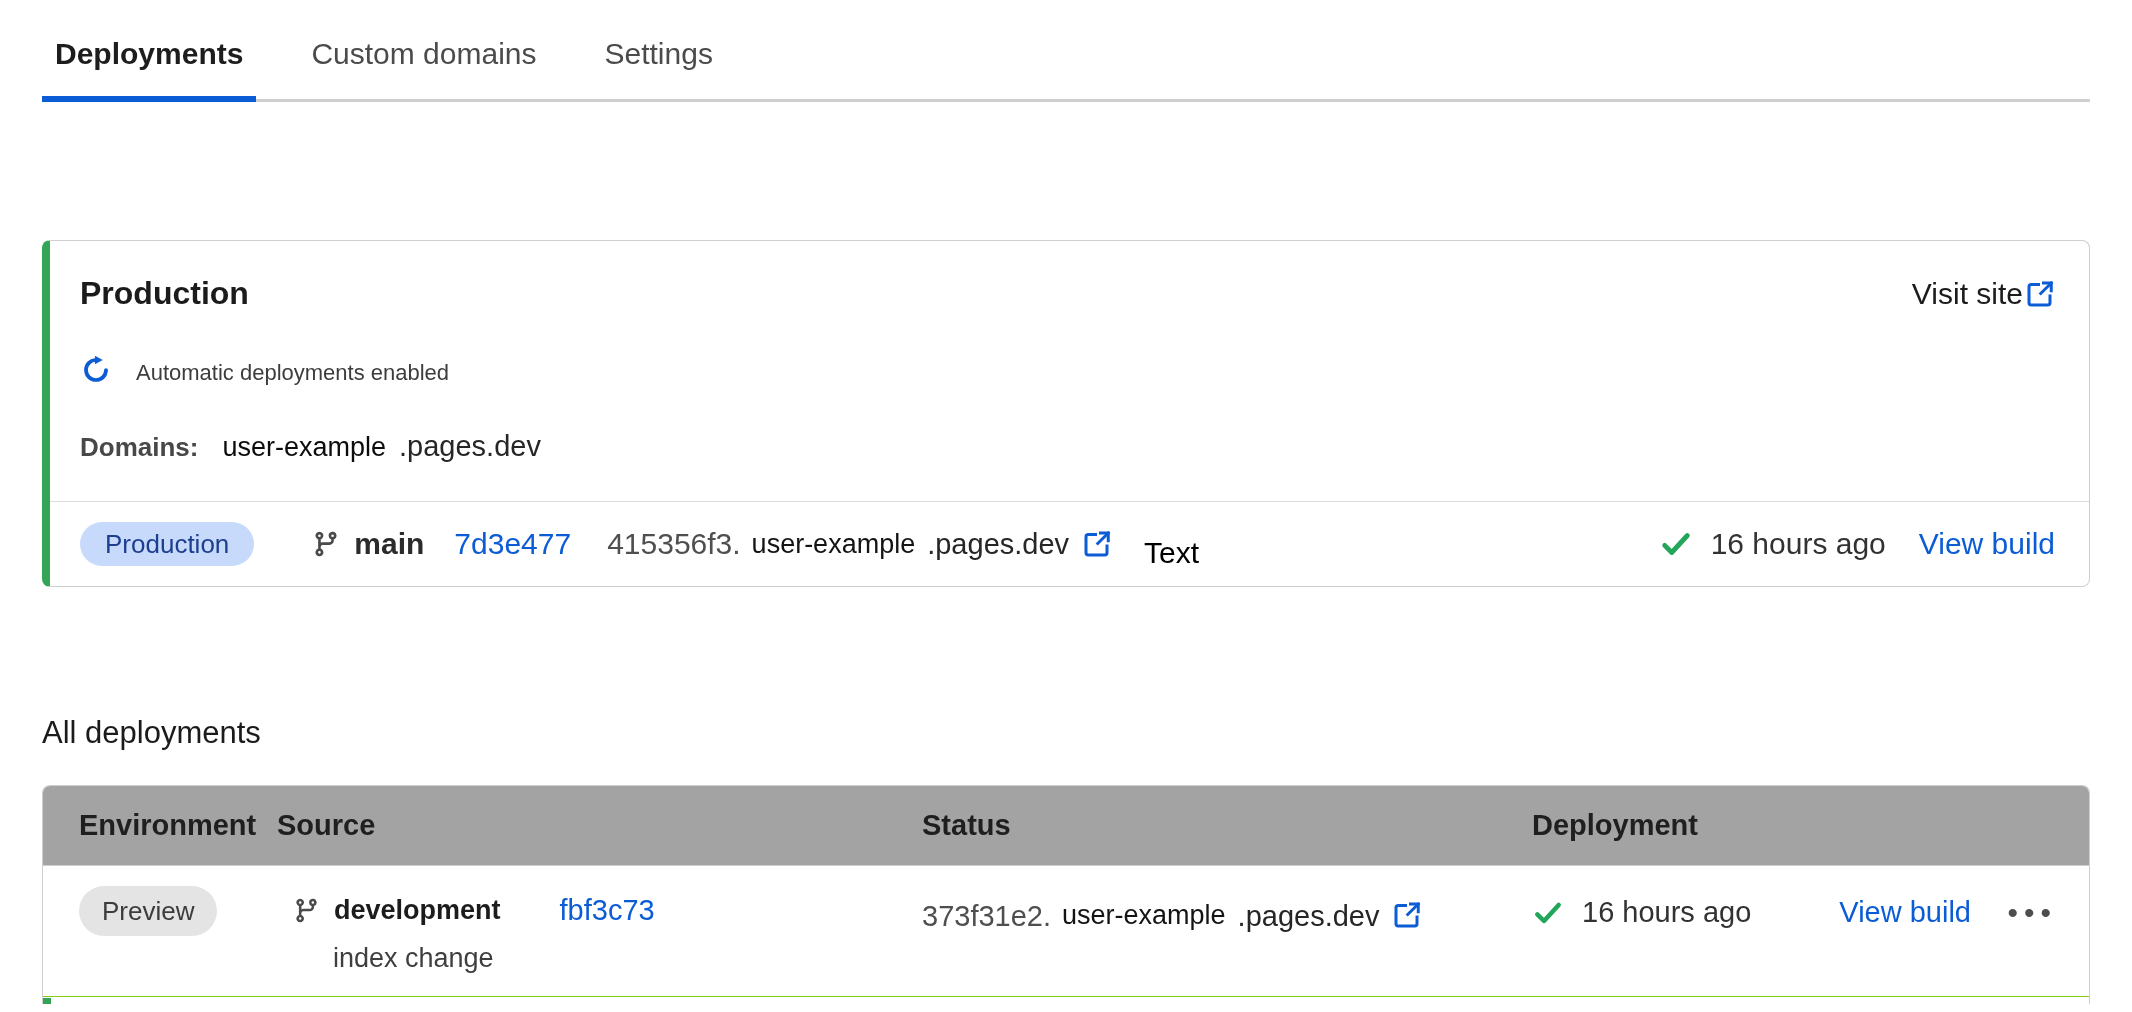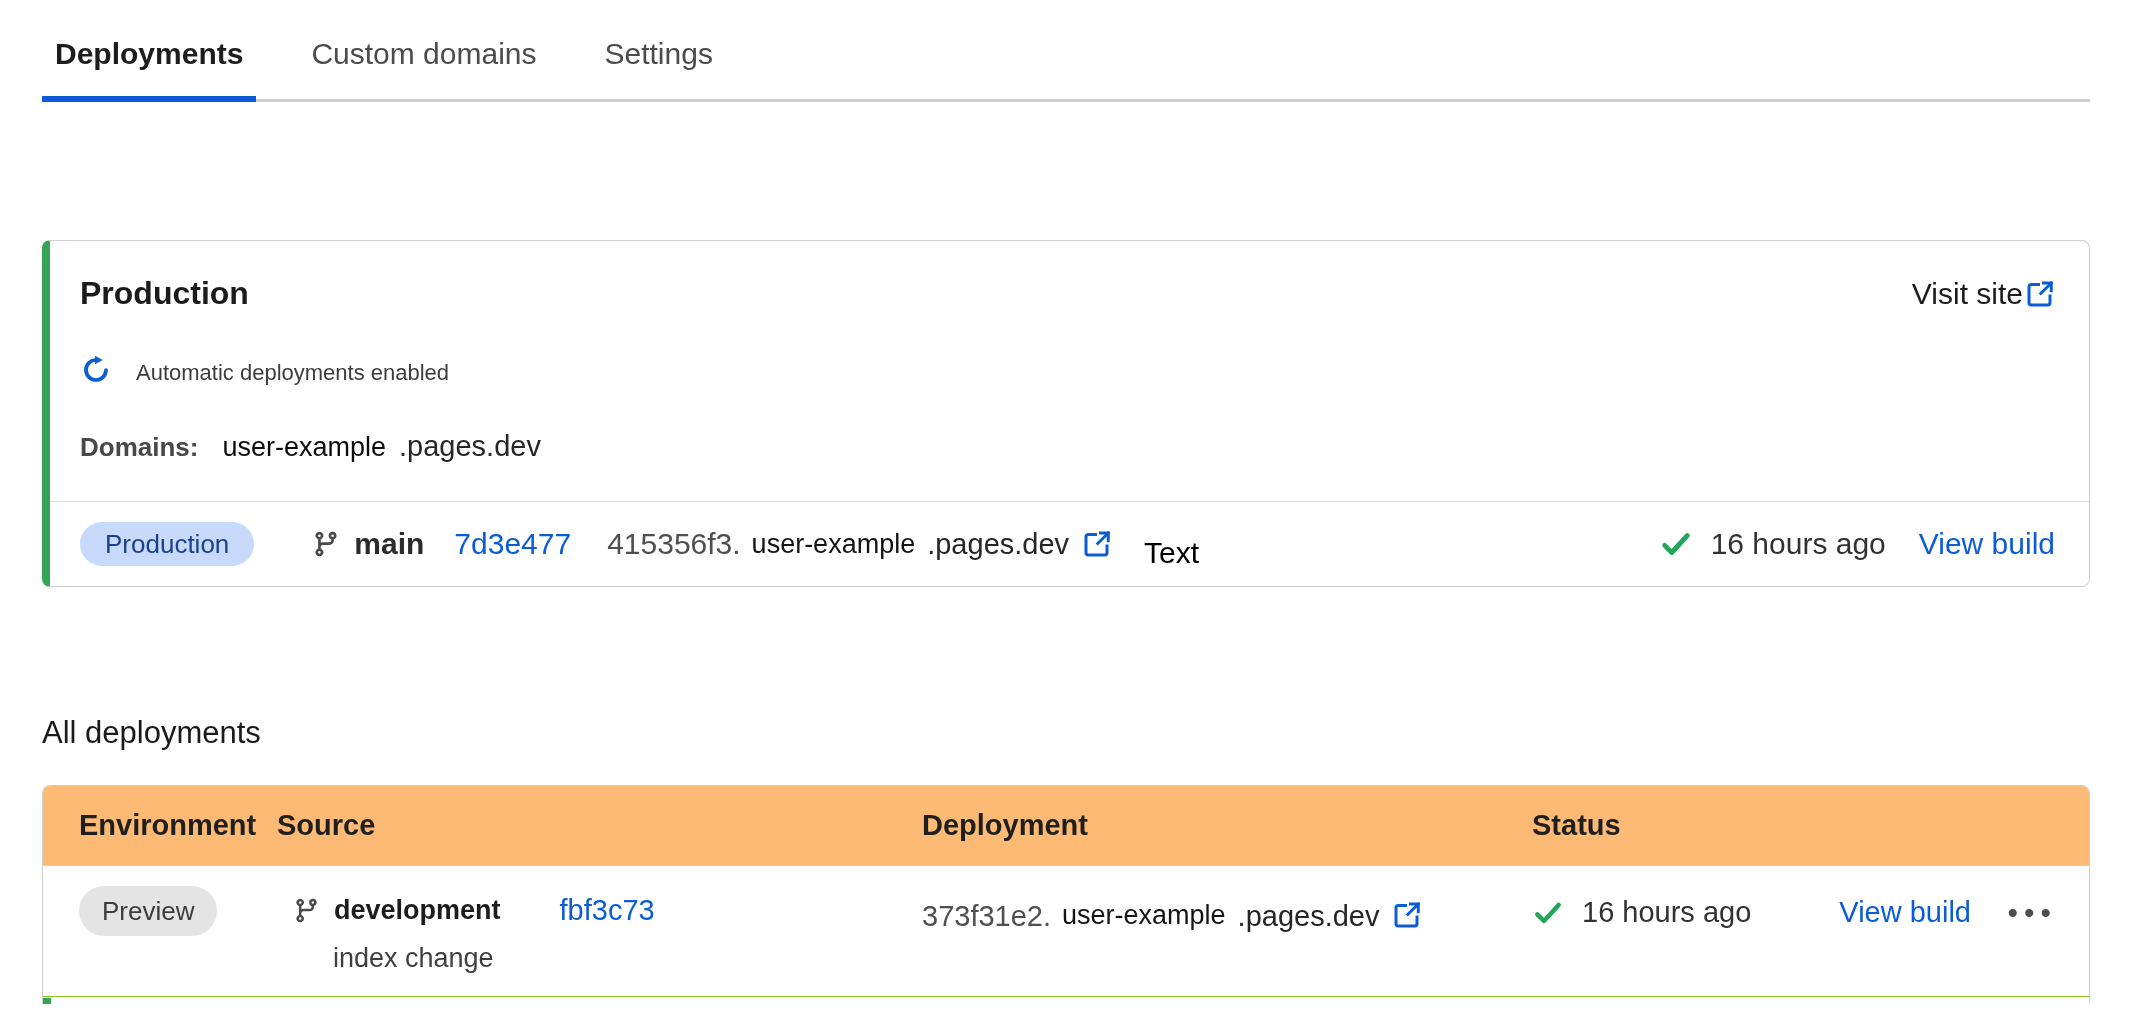--- a/index.html
+++ b/index.html
@@ -47,21 +47,21 @@
                 transform:translateY(9px); }
   .row-right { margin-left:auto; display:flex; align-items:center; }
   .time-text { margin-left:18px; color:#323232; }
   .view-build { margin-left:33px; }
 
   
   .section-title { margin:128px 0 0 42px; font-size:31px; font-weight:500; color:#1b1b1b; }
   .table { margin:34px 42px 0 42px; border:1px solid #cfcfcf; border-bottom:none;
            border-radius:8px 8px 0 0; overflow:hidden; }
   .thead, .trow { display:grid; grid-template-columns:234px 645px 610px 1fr; }
-  .thead { background:#fdba74; border-bottom:1px solid #cfcfcf; height:80px;
+  .thead { background:#a3a3a3; border-bottom:1px solid #cfcfcf; height:80px;
            align-items:center; font-size:29px; font-weight:700; color:#1f1f1f; }
   .th-env { padding-left:36px; }
   .trow { padding:28px 0 22px 0; border-bottom:1px solid #84cc16; font-size:29px; }
   .td-env { padding-left:36px; }
   .src-line1 { display:flex; align-items:center; gap:14px; padding-left:16px; }
   .src-branch { font-size:27px; color:#1c1c1c;font-weight:bold; }
   .src-commit { margin-left:45px; font-size:29px; }
   .src-line2 { margin-top:16px; padding-left:56px; font-size:27px; color:#3f3f3f; }
   .td-dep { display:flex; align-items:flex-start; padding-top:6px; align-self:start; }
   .td-dep .dep-hash { margin-left:0; }
@@ -152,22 +152,22 @@
     </span>
   </div>
 </div>
 
 <div class="section-title">All deployments</div>
 
 <div class="table">
   <div class="thead">
     <div class="th-env">Environment</div>
     <div>Source</div>
+    <div>Status</div>
     <div>Deployment</div>
-    <div>Status</div>
   </div>
 
   <div class="trow">
     <div class="td-env">
       <span class="badge badge-preview">Preview</span>
     </div>
     <div>
       <div class="src-line1">
         <span>
           <svg width="27" height="27" viewBox="0 0 16 16" fill="#4a4a4a">

